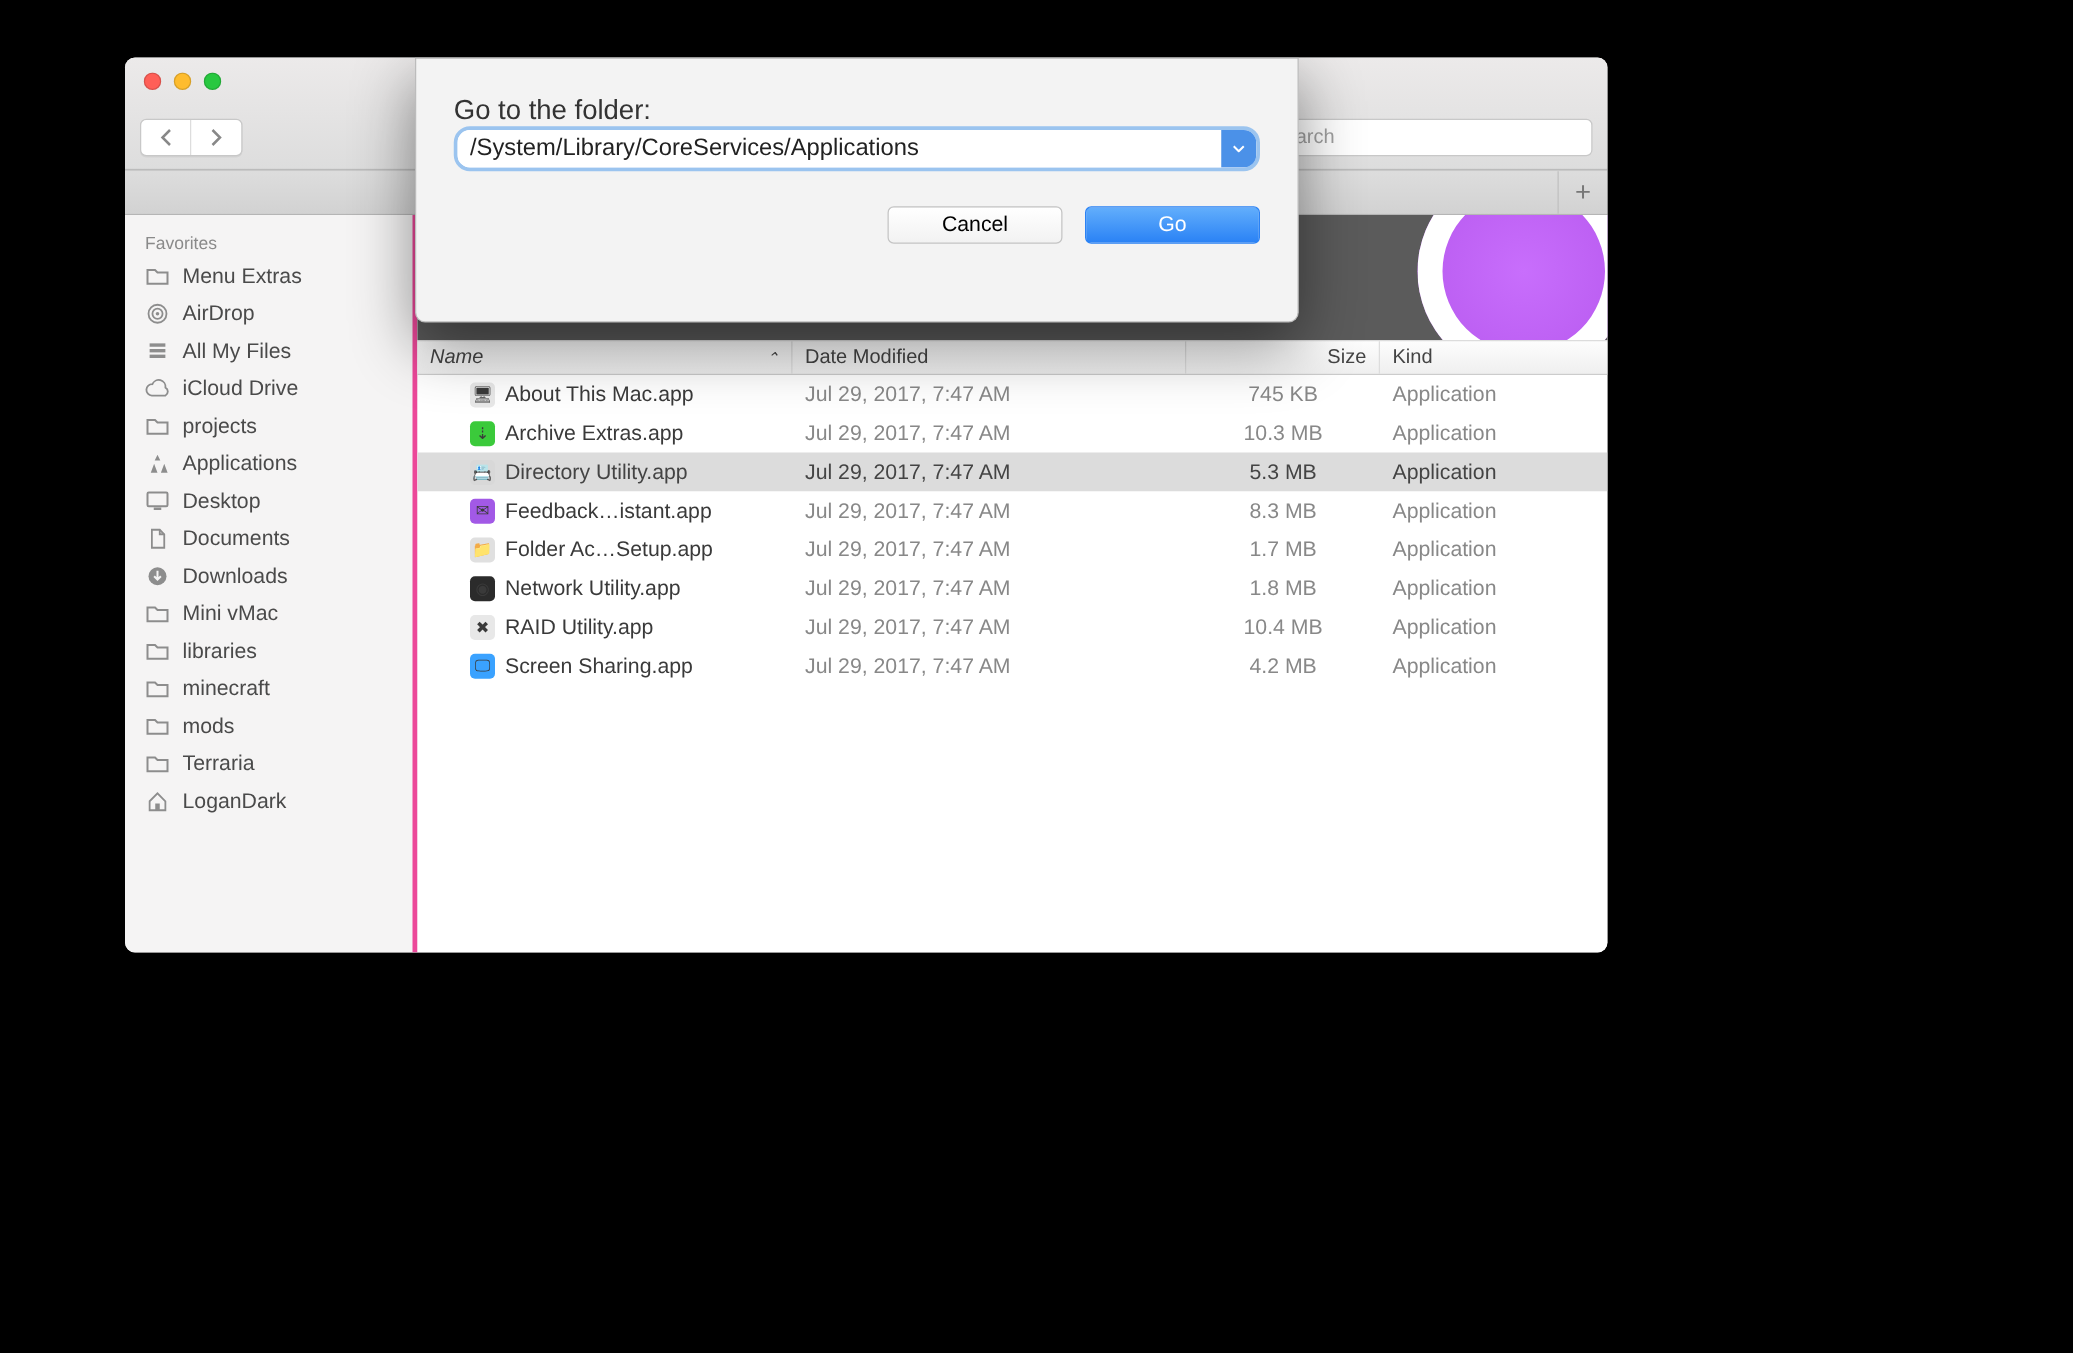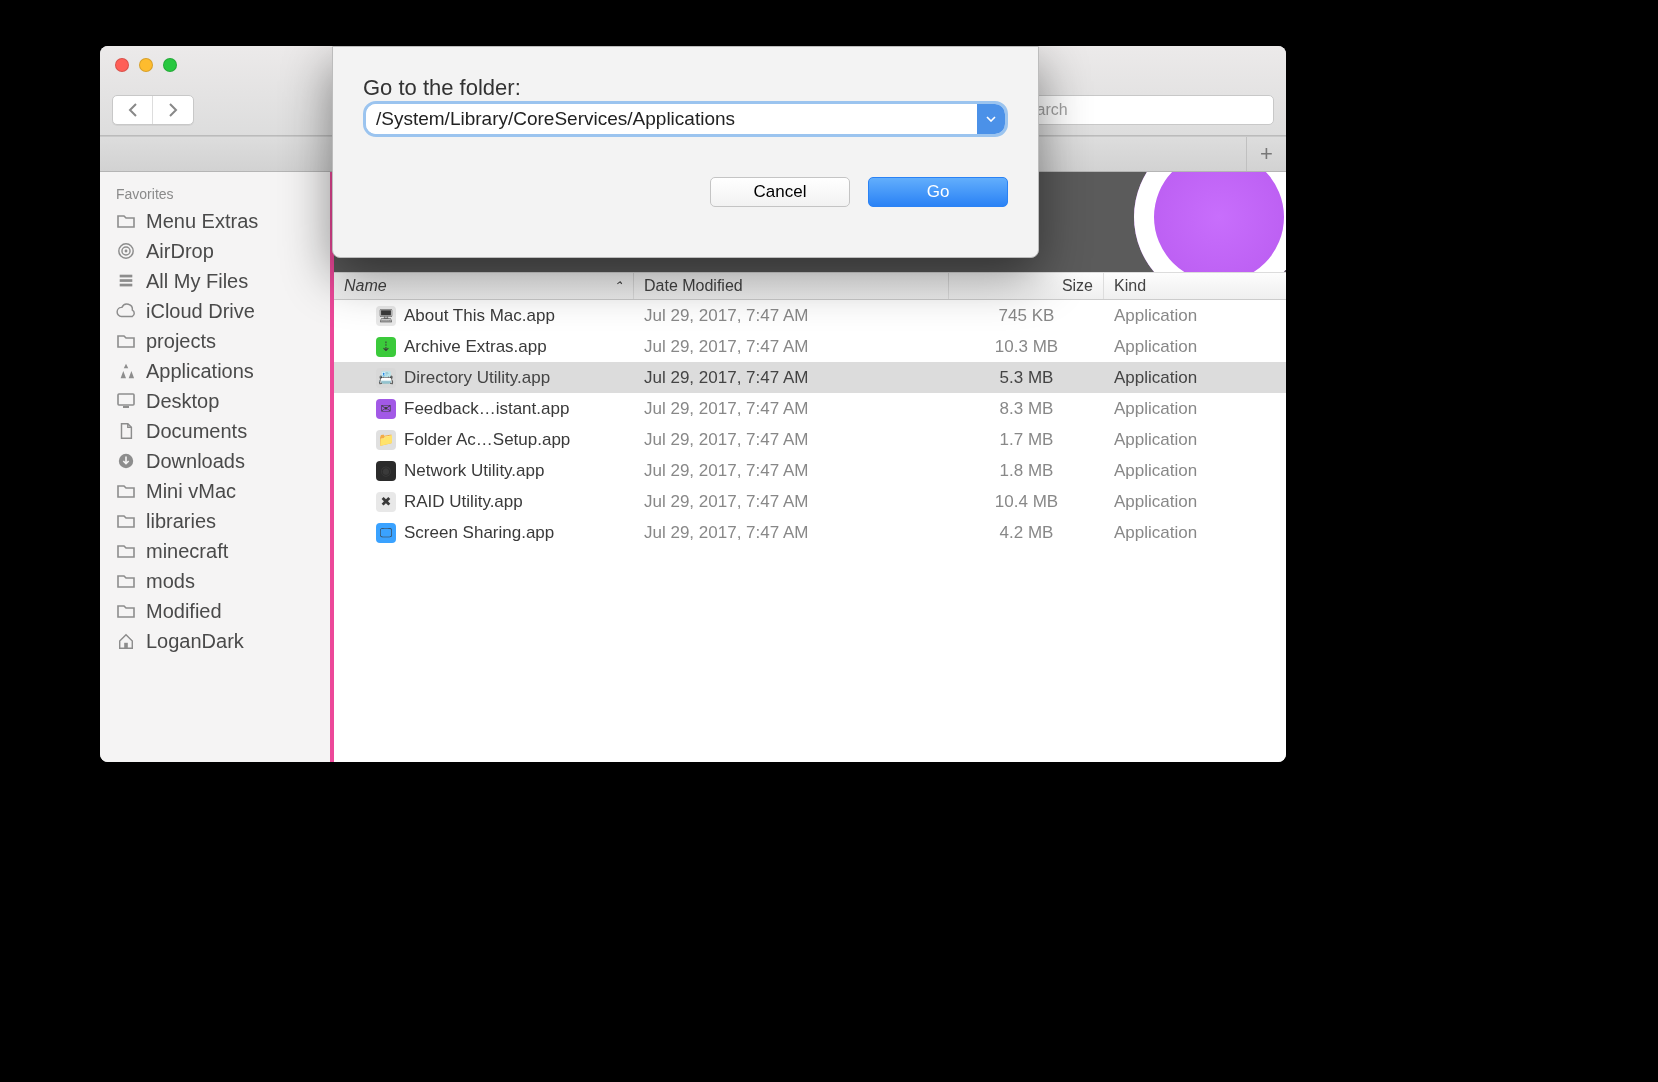--- a/index.html
+++ b/index.html
@@ -21,21 +21,21 @@
   .tb-btn:last-child { border-right: none; }
   .tb-btn.active { background: #6f6f6f; color: #fff; }
   .search-wrap { margin-left:auto; }
   .search { display:flex; align-items:center; gap:8px; background:#fff; border:1px solid #c8c8c8; border-radius:5px; height:30px; width:292px; padding:0 12px; color:#a0a0a0;}
   .search svg { width:14px; height:14px; fill:#a0a0a0; }
   .tabbar { height:36px; background: linear-gradient(#ddd,#d2d2d2); border-top:1px solid #c9c9c9; border-bottom:1px solid #b5b5b5; display:flex; align-items:center; justify-content:center; position: relative; font-size:16px; color:#555;}
   .tabbar .plus { position:absolute; right:0; top:0; bottom:0; width:40px; display:flex; align-items:center;justify-content:center; border-left:1px solid #c0c0c0; color:#777; font-size:22px; cursor:pointer;}
   .body { display:flex; height: calc(100% - 126px); }
   .sidebar { width: 234px; background:#f5f4f4; border-right:4px solid #ec4899; overflow:auto; padding-top:8px;}
   .sb-header { color:#8a8a8a; font-size:14px; padding: 6px 16px 4px; }
-  .sb-item { display:flex; align-items:center; gap:10px; padding:4px 16px; font-size:20px; color:#4a4a4a; cursor:pointer; height:30px;}
+  .sb-item { display:flex; align-items:center; gap:10px; padding:4px 16px; font-size:17px; color:#4a4a4a; cursor:pointer; height:30px;}
   .sb-icon { width:20px; height:18px; display:flex; align-items:center; justify-content:center; color:#8d8d8d;}
   .sb-icon svg { width:20px; height:18px; fill:#8d8d8d; }
   .main { flex:1; display:flex; flex-direction:column; background:#fff;}
   .preview-band { height:100px; background:#5b5b5b; position:relative; overflow:hidden;}
   .preview-green { position:absolute; left:160px; top:6px; width:180px; height:60px; background:#2fbf3b; border-radius:8px;}
   .preview-badge { position:absolute; left:348px; top:44px; background:#fff; padding:3px 10px; border:1px solid #ccc; border-radius:3px; font-size:16px; color:#333;}
   .preview-radar { position:absolute; left:800px; top:-40px; width:170px; height:170px; border-radius:50%; background: radial-gradient(circle at center,#c86efc,#b455ec); box-shadow:inset 0 0 0 20px #fff;}
   .columns-head { display:flex; height:28px; background: linear-gradient(#fdfdfd,#efefef); border-bottom:1px solid #ccc; border-top:1px solid #dcdcdc; font-size:16px; color:#444;}
   .col { padding:4px 10px; border-right:1px solid #ddd; display:flex; align-items:center;}
   .col.name { width:300px;font-style:italic;}
@@ -52,21 +52,21 @@
   .cell.size { width:155px; text-align:center; color:#888;}
   .cell.kind { flex:1; color:#888;}
   .row.sel .cell { color:#444;}
   .app-icon { width:20px; height:20px; border-radius:4px; display:flex; align-items:center; justify-content:center; font-size:13px;}
   
   .dialog { position:absolute; left:232px; top:0; width:707px; height:212px; background:#f3f3f3; border:1px solid #bcbcbc; border-radius:0 0 8px 8px; box-shadow: 0 18px 50px rgba(0,0,0,.45); padding:28px 30px 18px; }
   .dialog-label { font-size:22px; color:#333; }
   .path-wrap { display:flex; border:3px solid #9bc4ef; border-radius:13px; background:#fff; height:36px; overflow:hidden;}
   .path-input { flex:1; border:none; outline:none; padding:0 10px; font-size:19px; color:#222; background:#fff;}
   .path-drop { width:28px; background:#4b91e8; display:flex; align-items:center; justify-content:center; color:#fff;}
-  .dialog-buttons { display:flex; justify-content:flex-end; gap:18px; margin-top:40px;align-items:flex-end;}
+  .dialog-buttons { display:flex; justify-content:flex-end; gap:18px; margin-top:28px;align-items:flex-end;}
   .dlg-btn { width:140px; height:30px; border-radius:5px; font-size:17px; border:1px solid #c4c4c4; background: linear-gradient(#fff,#f2f2f2); cursor:pointer;}
   .dlg-btn.primary { background: linear-gradient(#62aefc,#2a82f5); color:#fff; border-color:#2a82f5;}
 </style>
 </head>
 <body>
 
 <div class="window">
   <div class="titlebar">
     <div class="title-row">
       <div class="traffic">
@@ -291,21 +291,21 @@
               </svg>
             </span>
             <span>mods</span>
           </div>
           <div class="sb-item">
             <span class="sb-icon">
               <svg viewBox="0 0 20 16">
                 <path d="M2 3h6l2 2h8v9H2z" fill="none" stroke="#8d8d8d" stroke-width="1.6"></path>
               </svg>
             </span>
-            <span>Modified</span>
+            <span>Terraria</span>
           </div>
           <div class="sb-item">
             <span class="sb-icon">
               <svg viewBox="0 0 20 20">
                 <path d="M3 10l7-7 7 7v8H3z" fill="none" stroke="#8d8d8d" stroke-width="1.6"></path>
                 <rect x="8" y="12" width="4" height="6" fill="#8d8d8d"></rect>
               </svg>
             </span>
             <span>LoganDark</span>
           </div>

